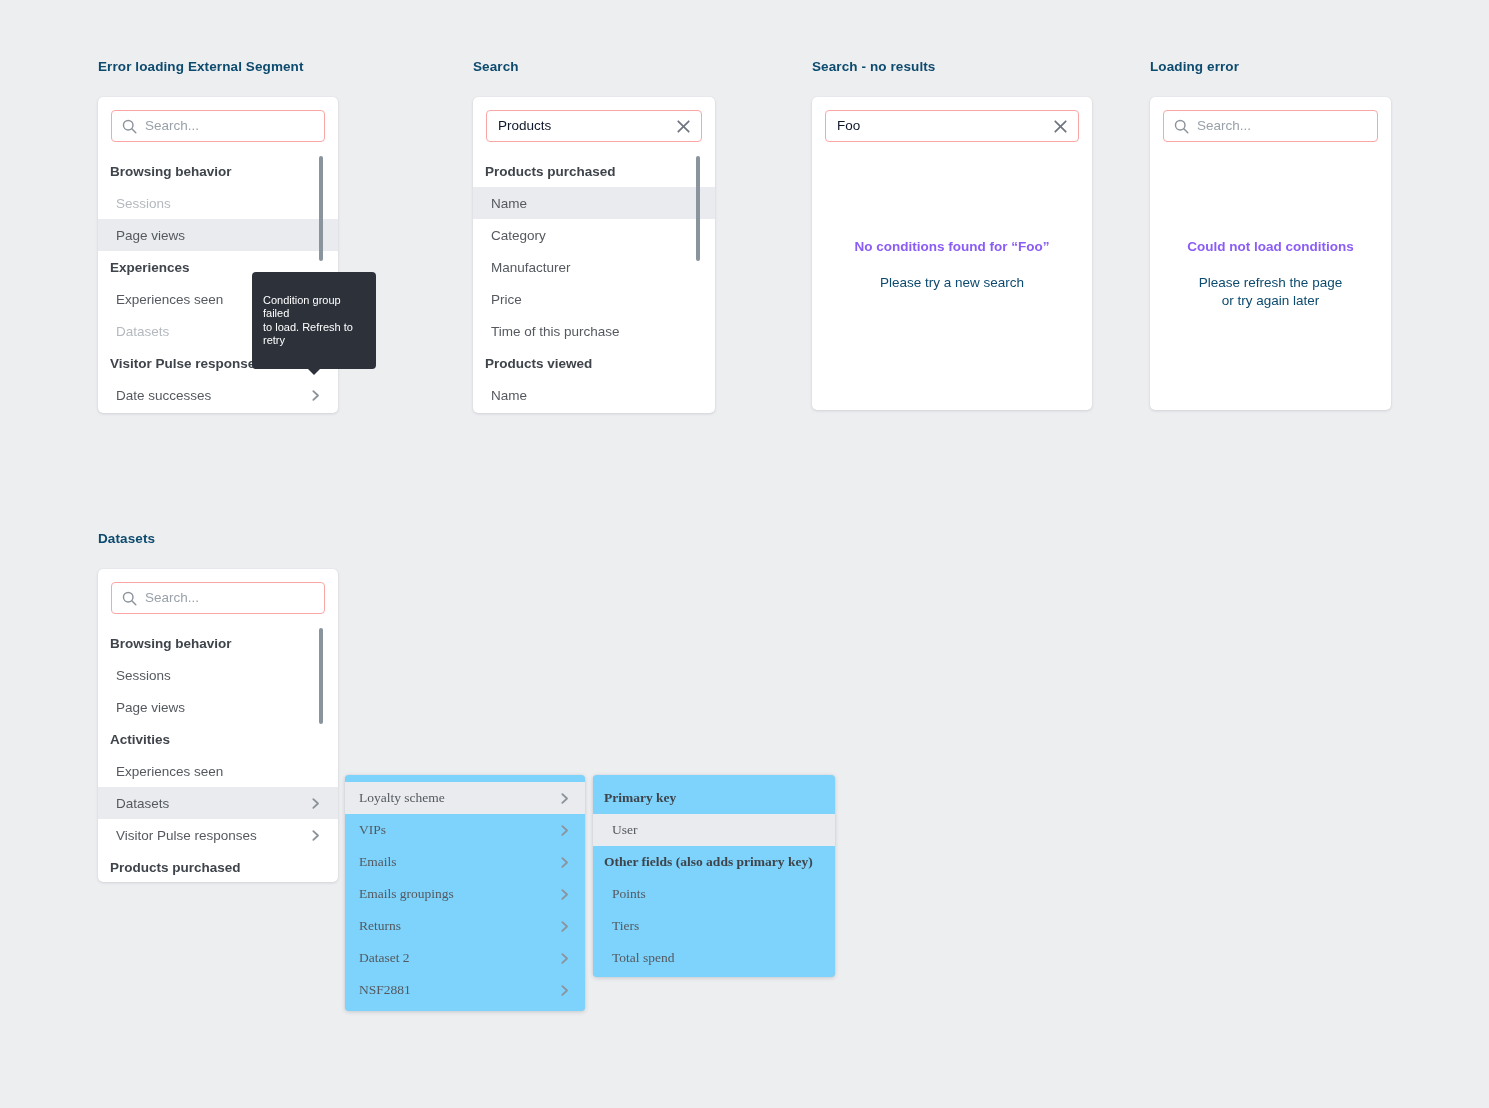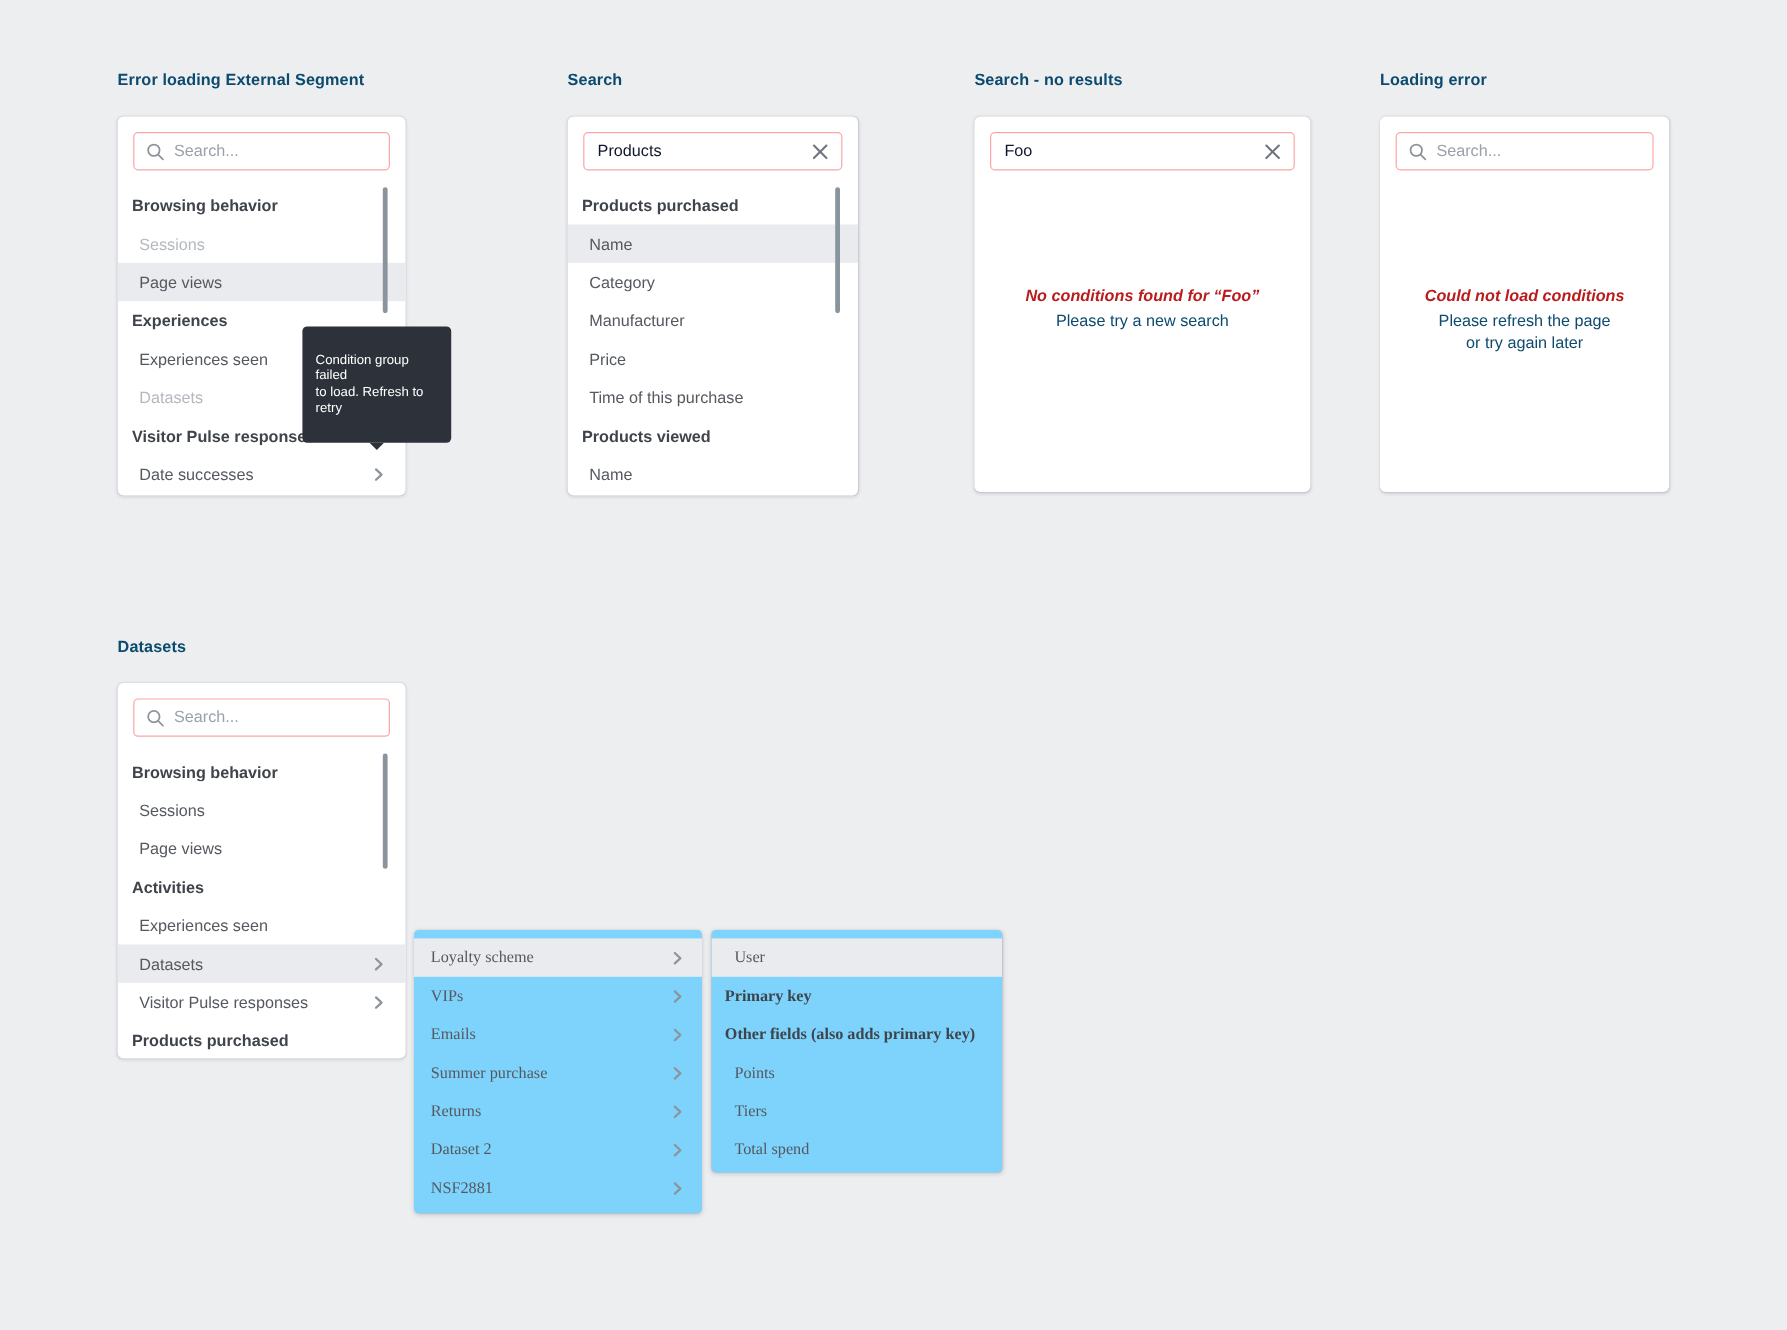--- a/index.html
+++ b/index.html
@@ -105,23 +105,22 @@
 
   
   .emptystate {
     position: absolute;
     left: 0; right: 0;
     text-align: center;
   }
   .emptystate .e-title {
     font-size: 13.5px;
     font-weight: bold;
-    color: #b91c1c;
-    margin-bottom: 5px;
-    font-style: italic;
+    color: #8b5cf6;
+    margin-bottom: 20px;
   }
   .emptystate .e-sub {
     font-size: 13.5px;
     color: #0c4a6e;
     line-height: 18px;
   }
 
   
   .tooltip {
     position: absolute;
@@ -367,21 +366,21 @@
         <polyline points="4,2 8.3,6 4,10" fill="none" stroke="#8c939b" stroke-width="1.7" stroke-linecap="round" stroke-linejoin="round"></polyline>
       </svg>
     </div>
     <div class="row">
       <span class="label">Emails</span>
       <svg class="chev" viewBox="0 0 12 12">
         <polyline points="4,2 8.3,6 4,10" fill="none" stroke="#8c939b" stroke-width="1.7" stroke-linecap="round" stroke-linejoin="round"></polyline>
       </svg>
     </div>
     <div class="row">
-      <span class="label">Summer purchase</span>
+      <span class="label">Emails groupings</span>
       <svg class="chev" viewBox="0 0 12 12">
         <polyline points="4,2 8.3,6 4,10" fill="none" stroke="#8c939b" stroke-width="1.7" stroke-linecap="round" stroke-linejoin="round"></polyline>
       </svg>
     </div>
     <div class="row">
       <span class="label">Returns</span>
       <svg class="chev" viewBox="0 0 12 12">
         <polyline points="4,2 8.3,6 4,10" fill="none" stroke="#8c939b" stroke-width="1.7" stroke-linecap="round" stroke-linejoin="round"></polyline>
       </svg>
     </div>
@@ -393,27 +392,27 @@
     </div>
     <div class="row">
       <span class="label">NSF2881</span>
       <svg class="chev" viewBox="0 0 12 12">
         <polyline points="4,2 8.3,6 4,10" fill="none" stroke="#8c939b" stroke-width="1.7" stroke-linecap="round" stroke-linejoin="round"></polyline>
       </svg>
     </div>
   </div>
 
   <div class="flyout" style="left:593px; top:775px; width:242px; height:202px;">
+    <div class="row group">
+      <span class="label">Primary key</span>
+    </div>
     <div class="row sub selected">
       <span class="label">User</span>
     </div>
     <div class="row group">
-      <span class="label">Primary key</span>
-    </div>
-    <div class="row group">
       <span class="label">Other fields (also adds primary key)</span>
     </div>
     <div class="row sub">
       <span class="label">Points</span>
     </div>
     <div class="row sub">
       <span class="label">Tiers</span>
     </div>
     <div class="row sub">
       <span class="label">Total spend</span>

